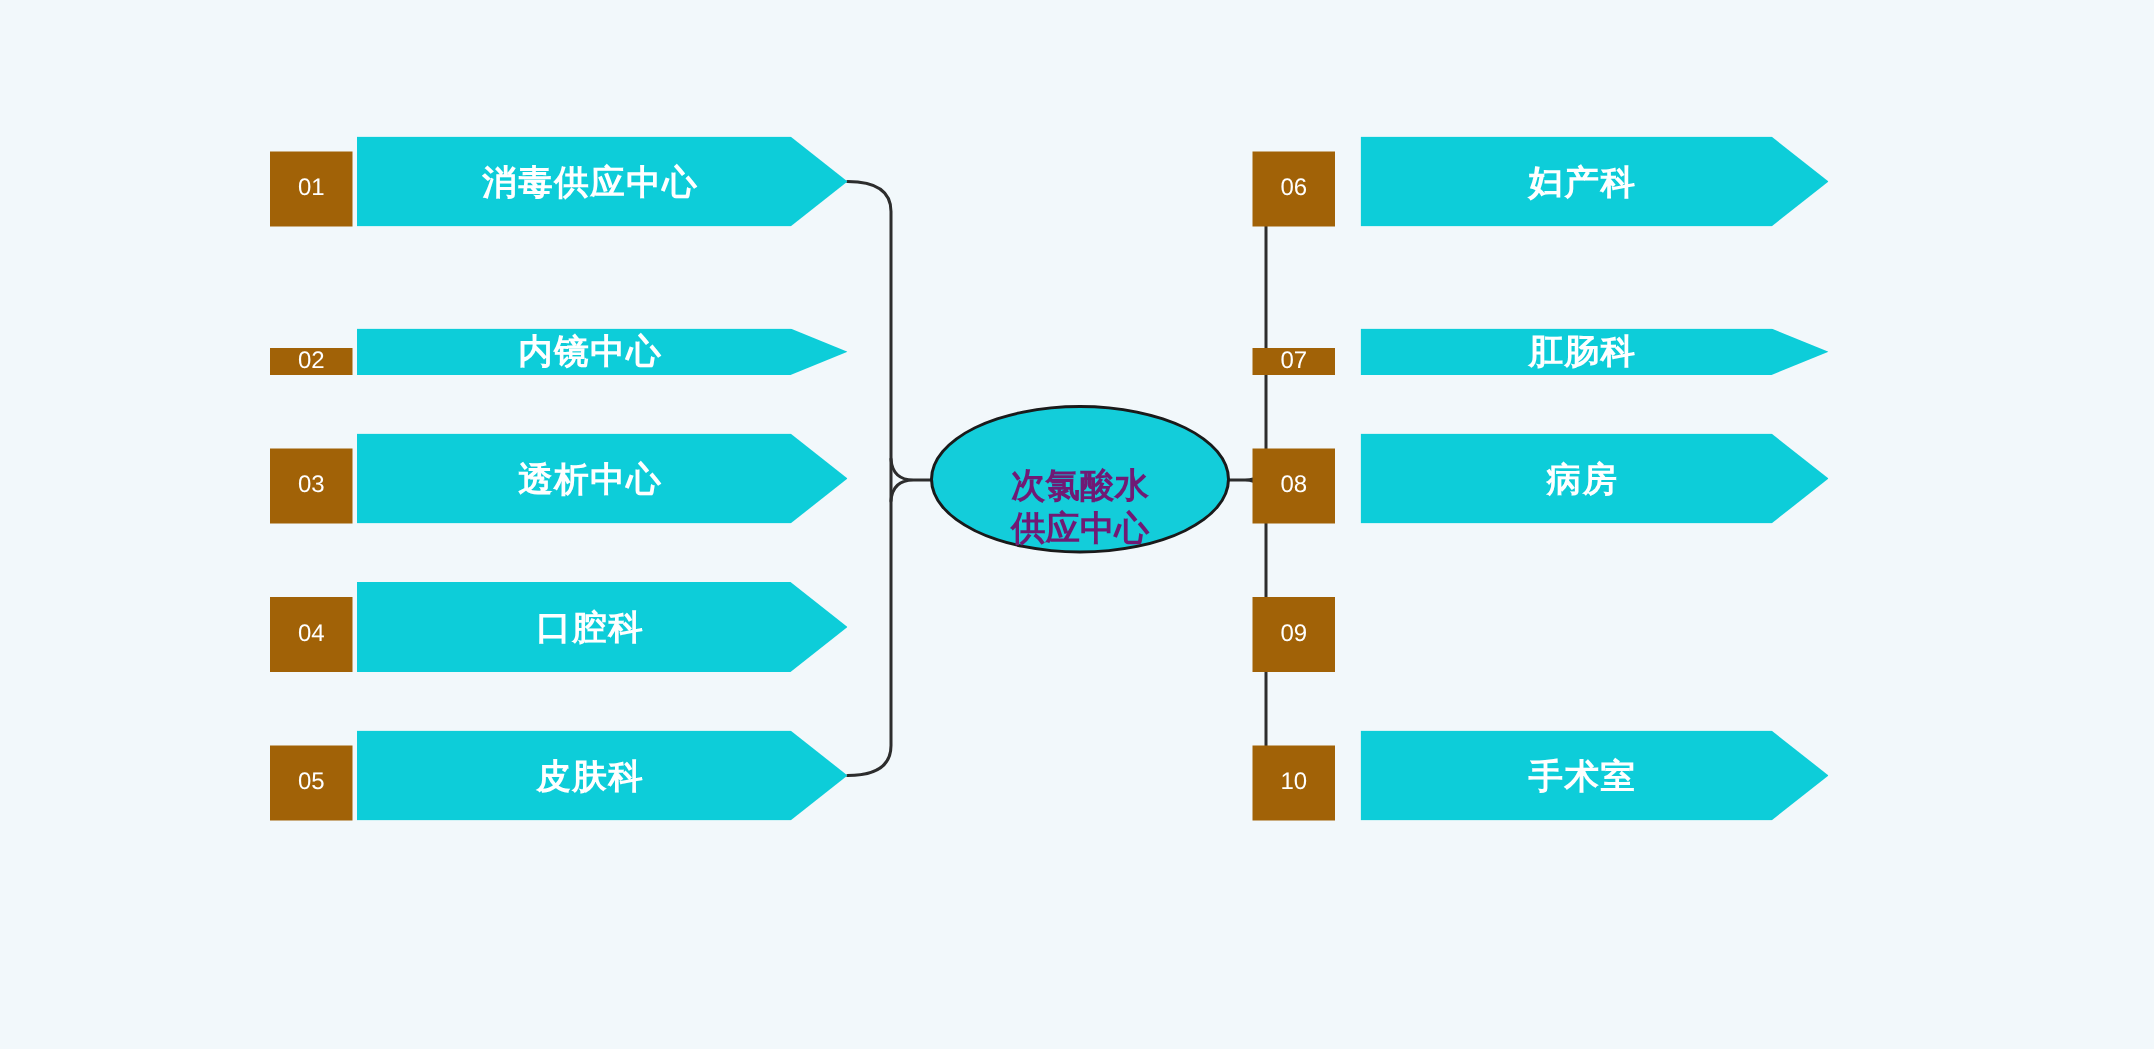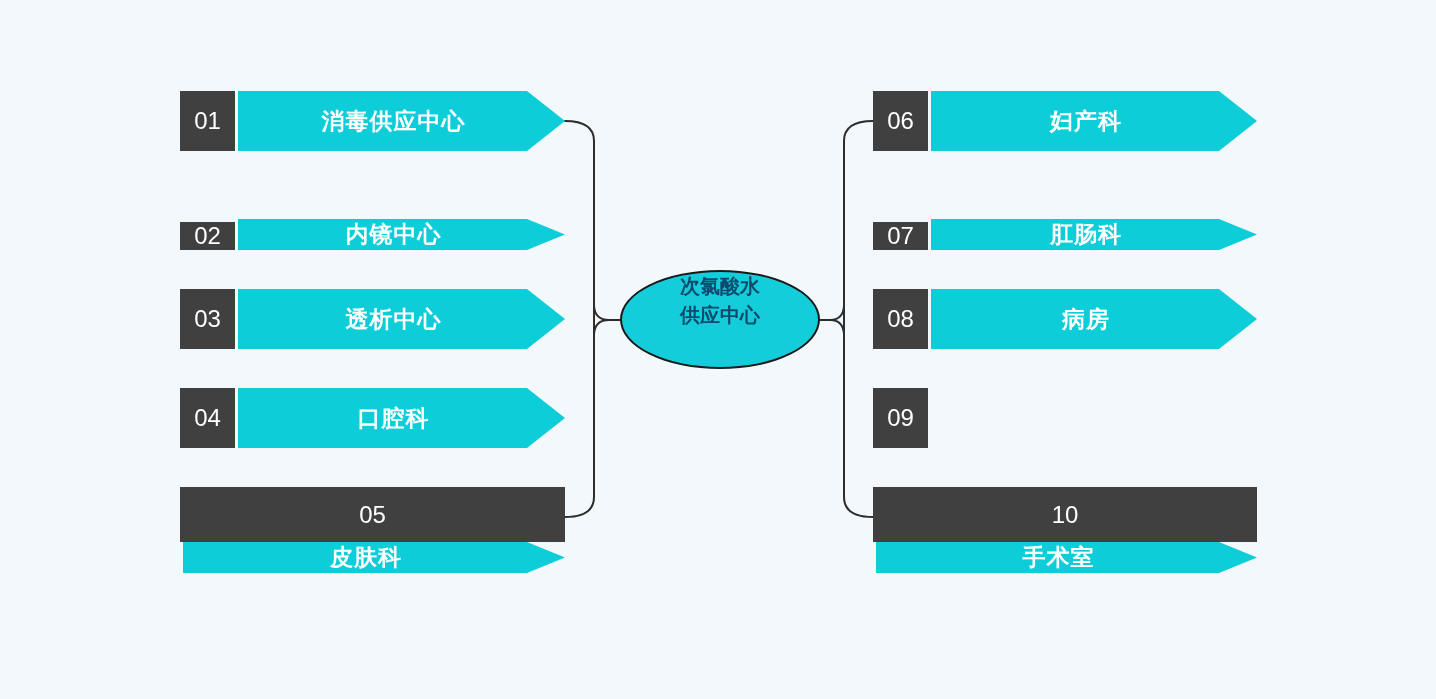--- a/index.html
+++ b/index.html
@@ -21,35 +21,36 @@
     height: 699px;
     pointer-events: none;
   }
   .banner {
     position: absolute;
     height: 60px;
     display: flex;
     align-items: stretch;
   }
   .banner.left  { left: 180px; width: 385px; }
-  .banner.right { left: 873px; width: 384px; }
+  .banner.right { left: 835px; width: 384px; gap: 14px; }
   .row1 { top: 91px; }
   .row2 { top: 190px; align-items: flex-end; }
   .row3 { top: 289px; justify-content: flex-end; }
   .row4 { top: 388px; }
-  .row5 { top: 487px; flex-direction: column; }
+  .row5 { top: 487px; }
   .num {
     flex: 0 0 55px;
-    background: #404040;
+    background: #a16207;
     color: #FFFFFF;
-    font-size: 24px;
+    font-size: 16px;
     font-weight: 400;
     display: flex;
     align-items: center;
     justify-content: center;
+    margin-top: 10px;
   }
   .arrow {
     flex: 1 1 auto;
     margin-left: 3px;
     background: #0DCDD9;
     clip-path: polygon(0 0, calc(100% - 38px) 0, 100% 50%, calc(100% - 38px) 100%, 0 100%);
     display: flex;
     align-items: center;
     justify-content: center;
     padding-right: 52px;
@@ -65,23 +66,23 @@
     top: 270px;
     width: 200px;
     height: 99px;
     background: #13CDDA;
     border: 2.5px solid #1A1A1A;
     border-radius: 50%;
     box-sizing: border-box;
     display: flex;
     flex-direction: column;
     align-items: center;
-    justify-content: flex-start;
-    color: #0c4a6e;
-    font-size: 20px;
+    justify-content: flex-end;
+    color: #701a75;
+    font-size: 23px;
     font-weight: 700;
     line-height: 29px;
     text-align: center;
   }
 </style>
 </head>
 <body>
 
 <div class="canvas">
 

